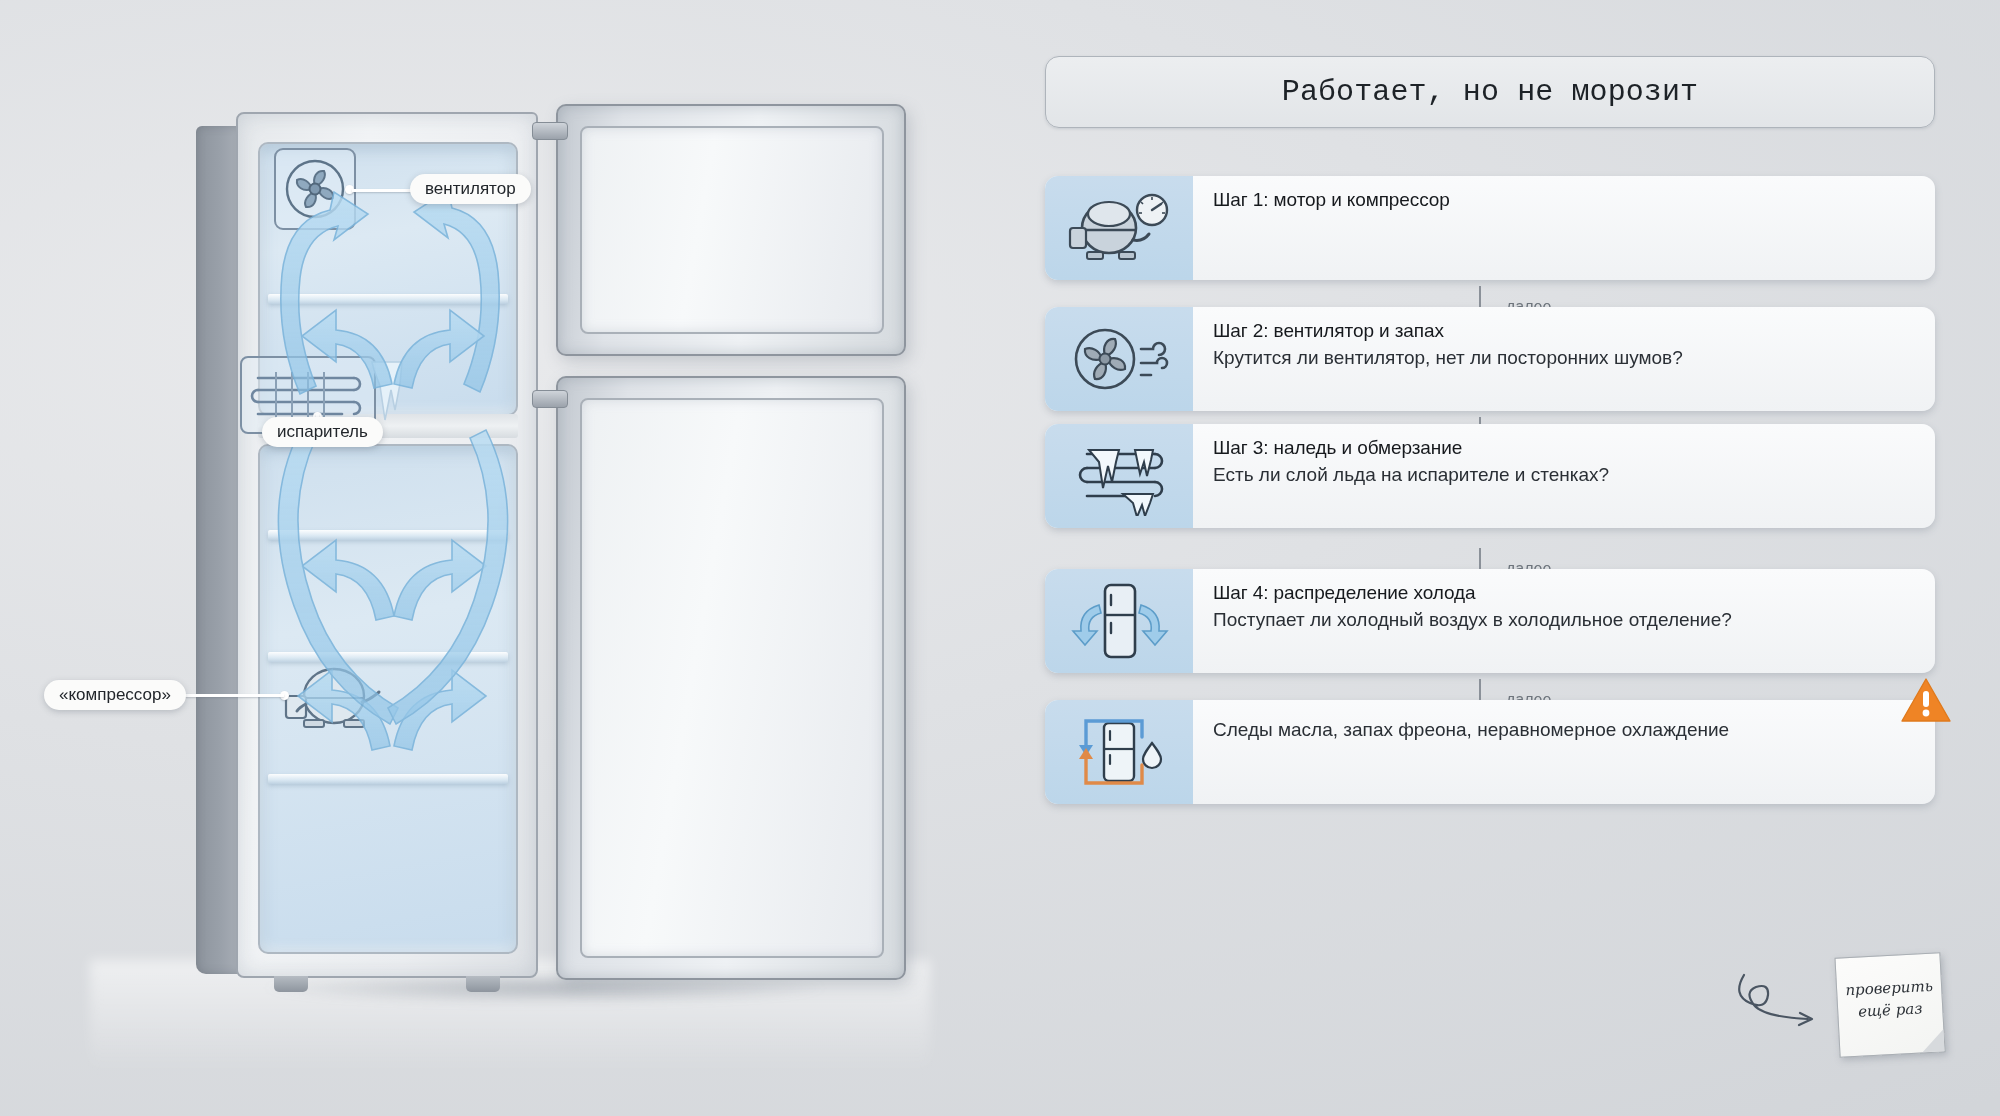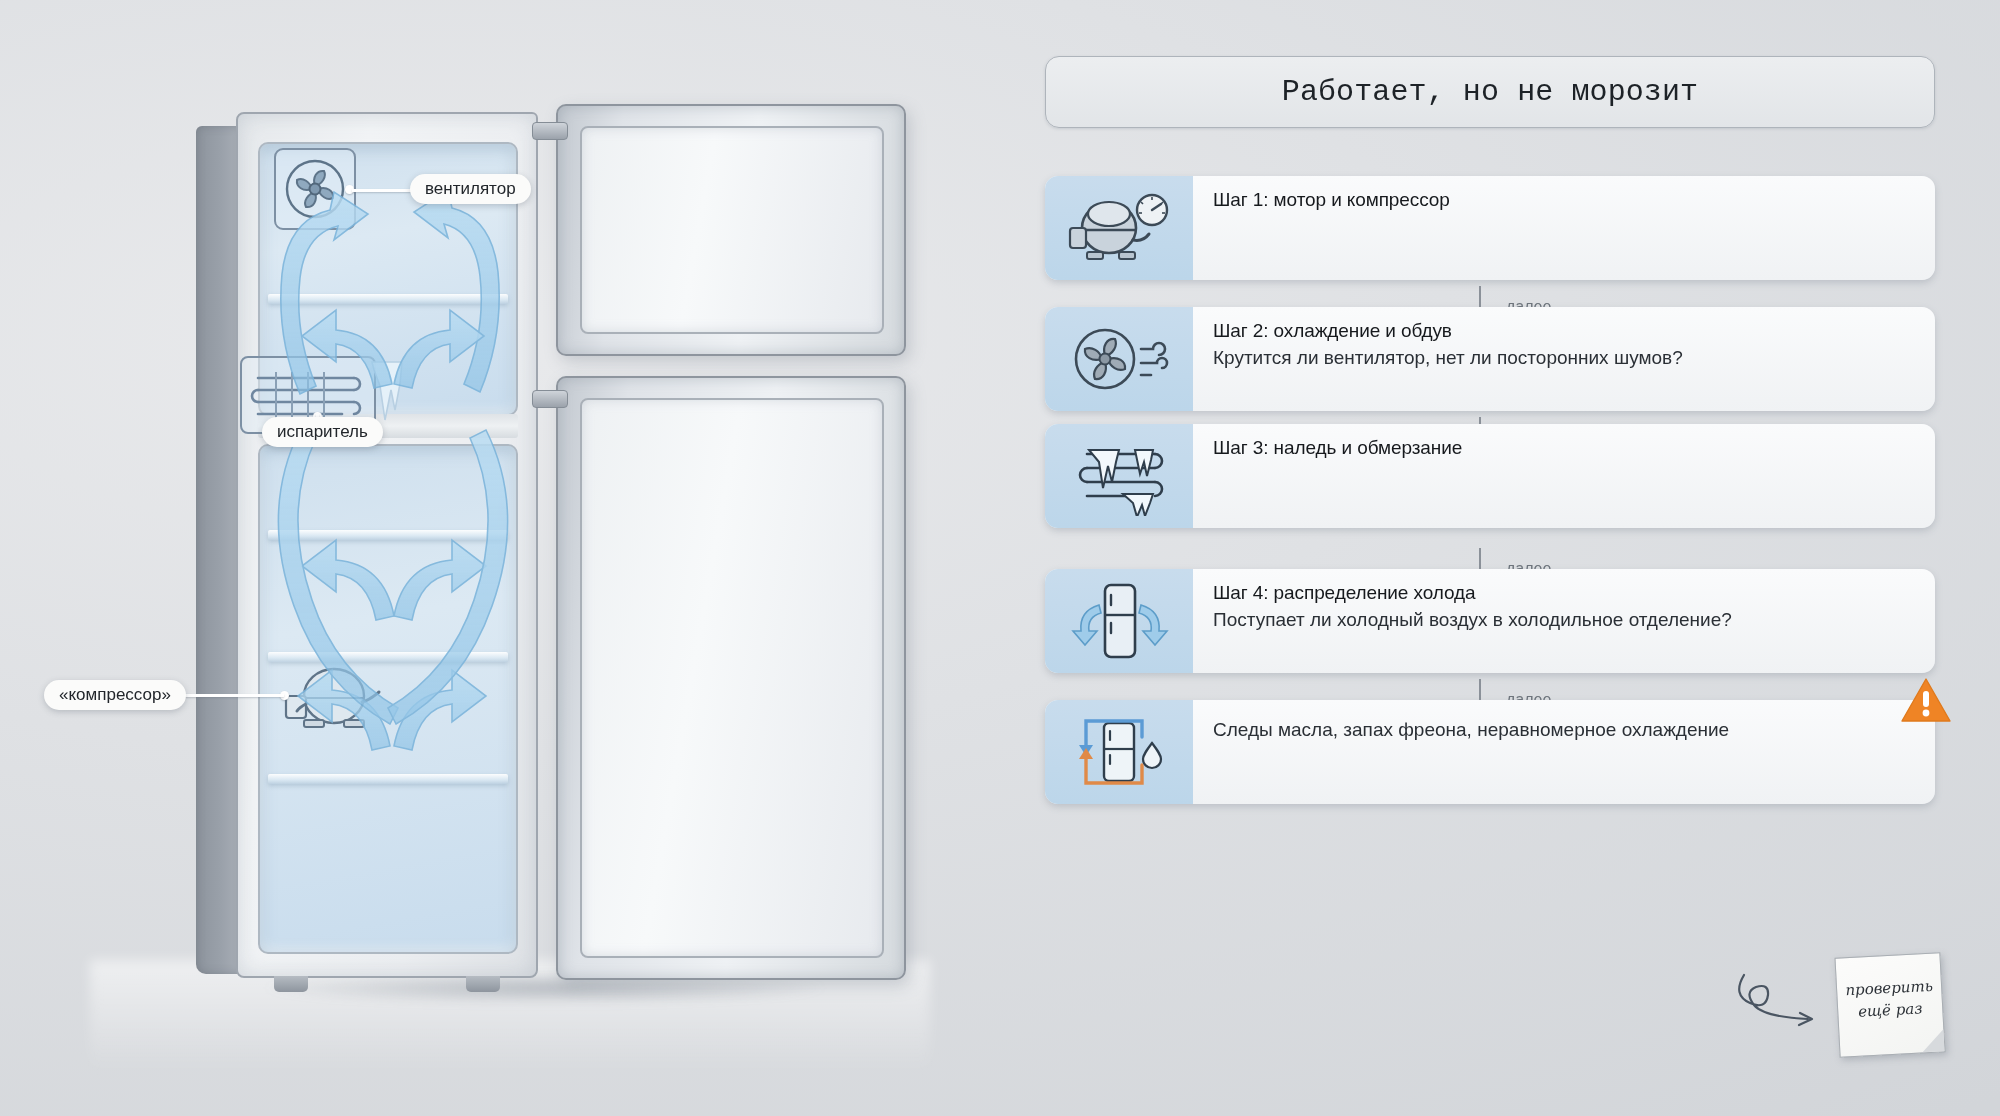--- a/index.html
+++ b/index.html
@@ -484,21 +484,21 @@
           </g>
           <circle cx="38" cy="40" r="5.5" fill="#8b98a4" stroke="#3c4a57" stroke-width="2"></circle>
           <g fill="none" stroke="#3c4a57" stroke-width="2.6" stroke-linecap="round">
             <path d="M74 30h12a6 6 0 1 1 6 6"></path>
             <path d="M74 44h16a5 5 0 1 1 5 5"></path>
             <path d="M74 56h10"></path>
           </g>
         </svg>
       </div>
       <div class="step-text">
-        <div class="step-title">Шаг 2: охлаждение и обдув</div>
+        <div class="step-title">Шаг 2: вентилятор и запах</div>
         <div class="step-sub">Крутится ли вентилятор, нет ли посторонних шумов?</div>
       </div>
     </div>
 
     <div class="connector" style="top:413px;">
       <svg width="20" height="46" viewBox="0 0 20 46">
         <path d="M10 2v34" stroke="#8b9199" stroke-width="2" fill="none"></path>
         <path d="M4 32l6 10 6-10" fill="none" stroke="#8b9199" stroke-width="2"></path>
       </svg>
       <span class="label">далее</span>
@@ -516,20 +516,21 @@
             <path d="M20 32a7 7 0 0 0 0 14"></path>
             <path d="M88 46a7 7 0 0 1 0 14"></path>
           </g>
           <path d="M22 14h30l-3 12-4 20-4-16-5 22-4-26-10-12z" fill="#f2f8fc" stroke="#2f3e4c" stroke-width="2"></path>
           <path d="M68 14h18l-2 10-4 16-3-14-4 12-5-24z" fill="#f2f8fc" stroke="#2f3e4c" stroke-width="2"></path>
           <path d="M56 58h30l-3 9-5 13-3-11-5 12-4-14-10-9z" fill="#f2f8fc" stroke="#2f3e4c" stroke-width="2"></path>
         </svg>
       </div>
       <div class="step-text">
         <div class="step-title">Шаг 3: наледь и обмерзание</div>
+        <div class="step-sub">Есть ли слой льда на испарителе и стенках?</div>
       </div>
     </div>
 
     <div class="connector" style="top:544px;">
       <svg width="20" height="46" viewBox="0 0 20 46">
         <path d="M10 2v34" stroke="#8b9199" stroke-width="2" fill="none"></path>
         <path d="M4 32l6 10 6-10" fill="none" stroke="#8b9199" stroke-width="2"></path>
       </svg>
       <span class="label">далее</span>
     </div>

